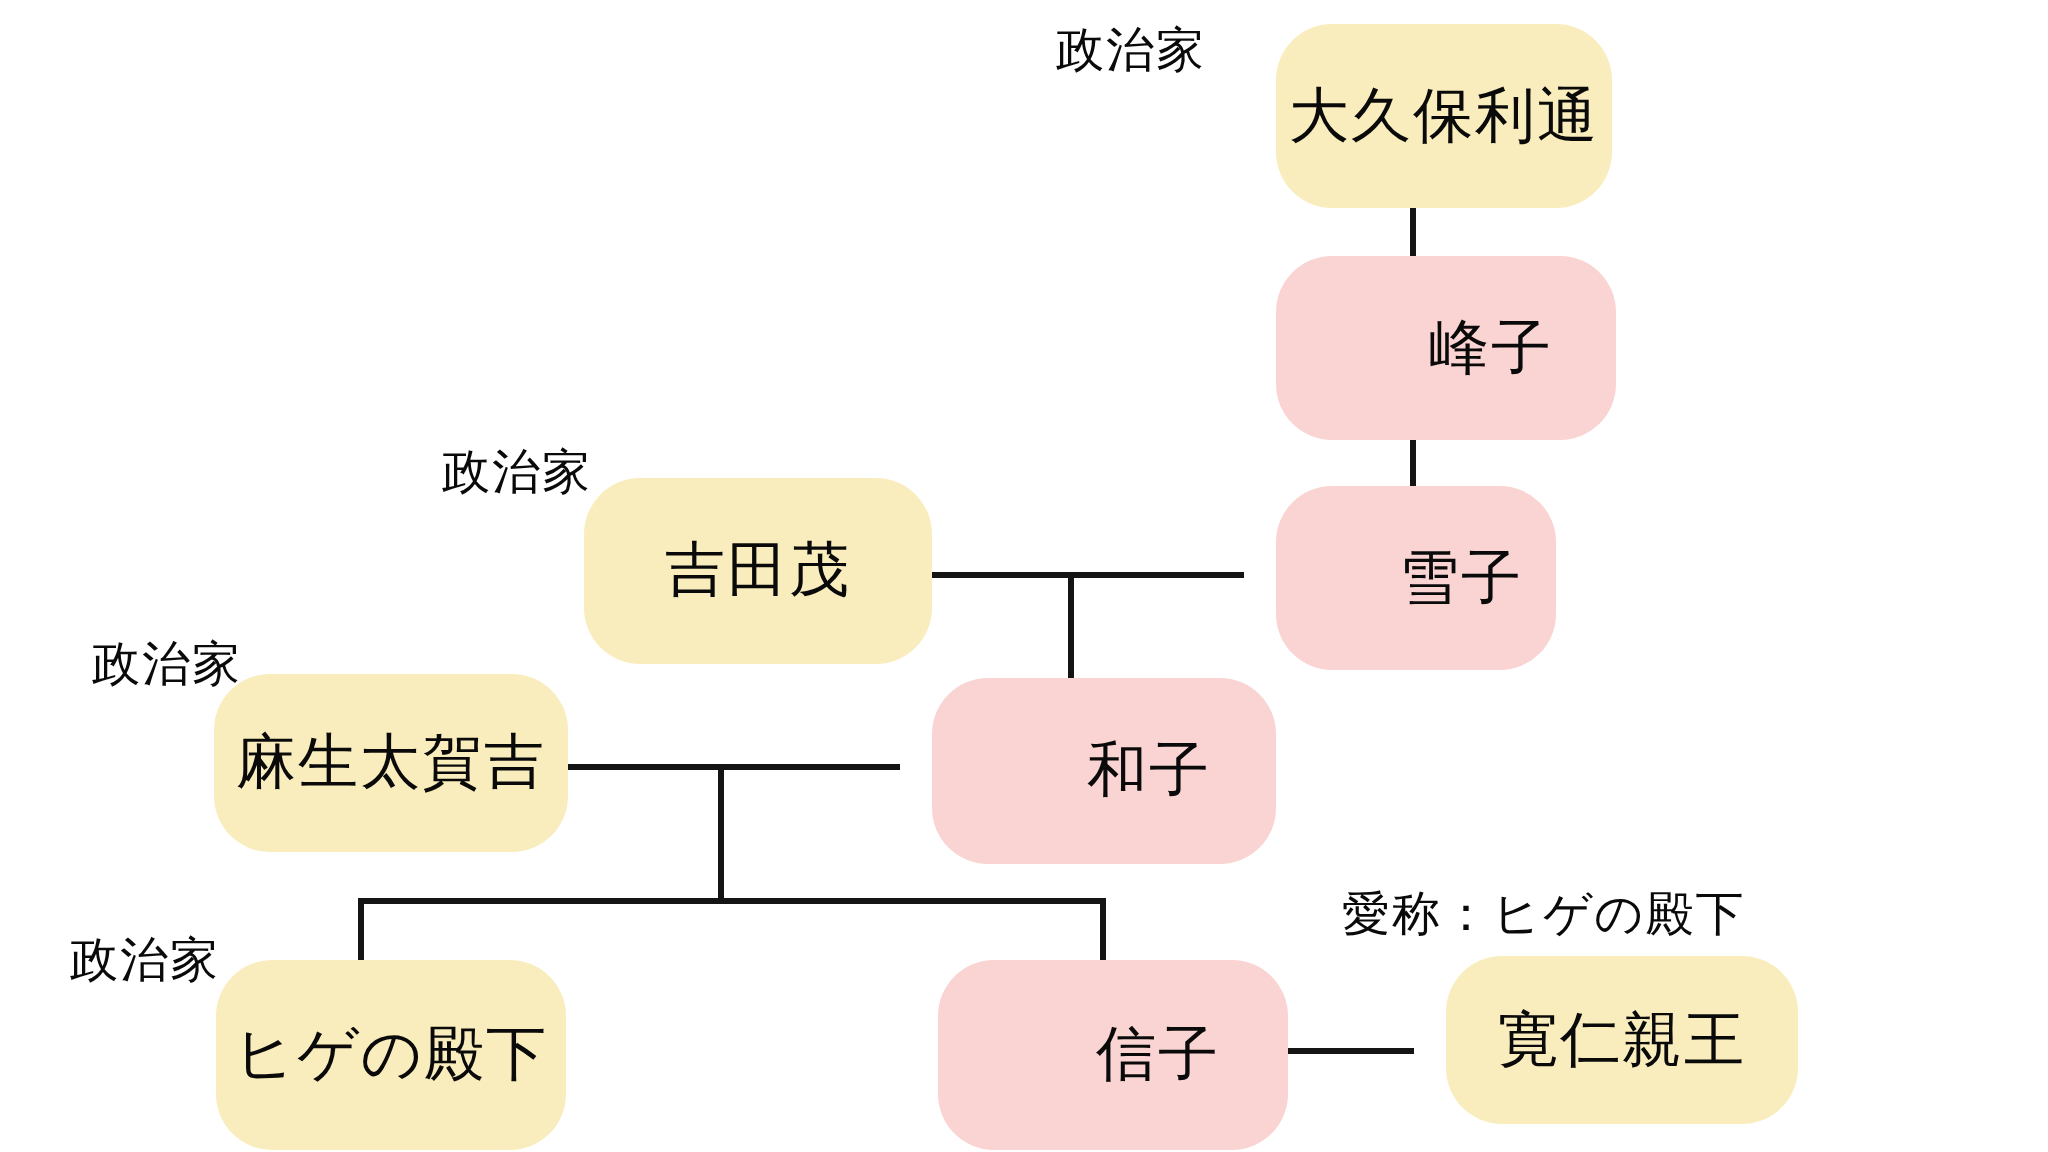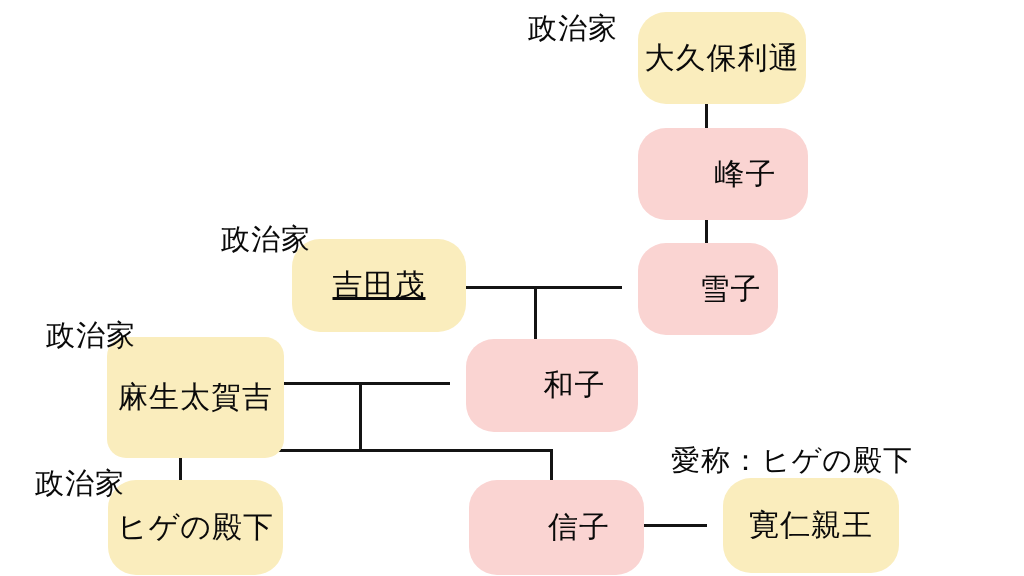--- a/index.html
+++ b/index.html
@@ -28,39 +28,39 @@
     font-size: 30px;
     letter-spacing: 1px;
     white-space: nowrap;
     color: var(--text);
     margin-left: 16px;
   }
   .politician { background: var(--yellow); }
   .family { background: var(--pink); padding-left: 45px; }
   .role-label {
     position: absolute;
-    font-size: 29px;
+    font-size: 24px;
     letter-spacing: 1px;
     white-space: nowrap;
     color: var(--text);
     z-index: 3;
   }
   .edge { position: absolute; background: var(--line); z-index: 1; }
   .node { z-index: 2; }
 
   
   #n-okubo     { left: 622px; top: 12px;  width: 168px; height: 92px; }
   #n-mineko    { left: 622px; top: 128px; width: 170px; height: 92px; }
   #n-yukiko    { left: 622px; top: 243px; width: 140px; height: 92px; justify-content: center; }
-  #n-yoshida   { left: 276px; top: 239px; width: 174px; height: 93px; text-decoration: underline; }
+  #n-yoshida   { left: 276px; top: 239px; width: 174px; height: 93px; }
   #n-kazuko    { left: 450px; top: 339px; width: 172px; height: 93px; }
-  #n-takakichi { left: 91px;  top: 337px; width: 177px; height: 121px; border-radius: 19px; }
+  #n-takakichi { left: 91px;  top: 337px; width: 177px; height: 89px; }
   #n-taro      { left: 92px;  top: 480px; width: 175px; height: 95px; }
   #n-nobuko    { left: 453px; top: 480px; width: 175px; height: 95px; }
-  #n-tomohito  { left: 707px; top: 478px; width: 176px; height: 95px; }
+  #n-tomohito  { left: 707px; top: 478px; width: 176px; height: 84px; }
 
   
   #l-okubo     { left: 528px; top: 9px;   }
   #l-yoshida   { left: 221px; top: 220px; }
   #l-takakichi { left: 46px;  top: 316px; }
   #l-taro      { left: 35px;  top: 464px; }
   #l-tomohito  { left: 671px; top: 441px; }
 
   
   #e-okubo-mineko      { left: 705px; top: 103px; width: 3px;   height: 25px; }

